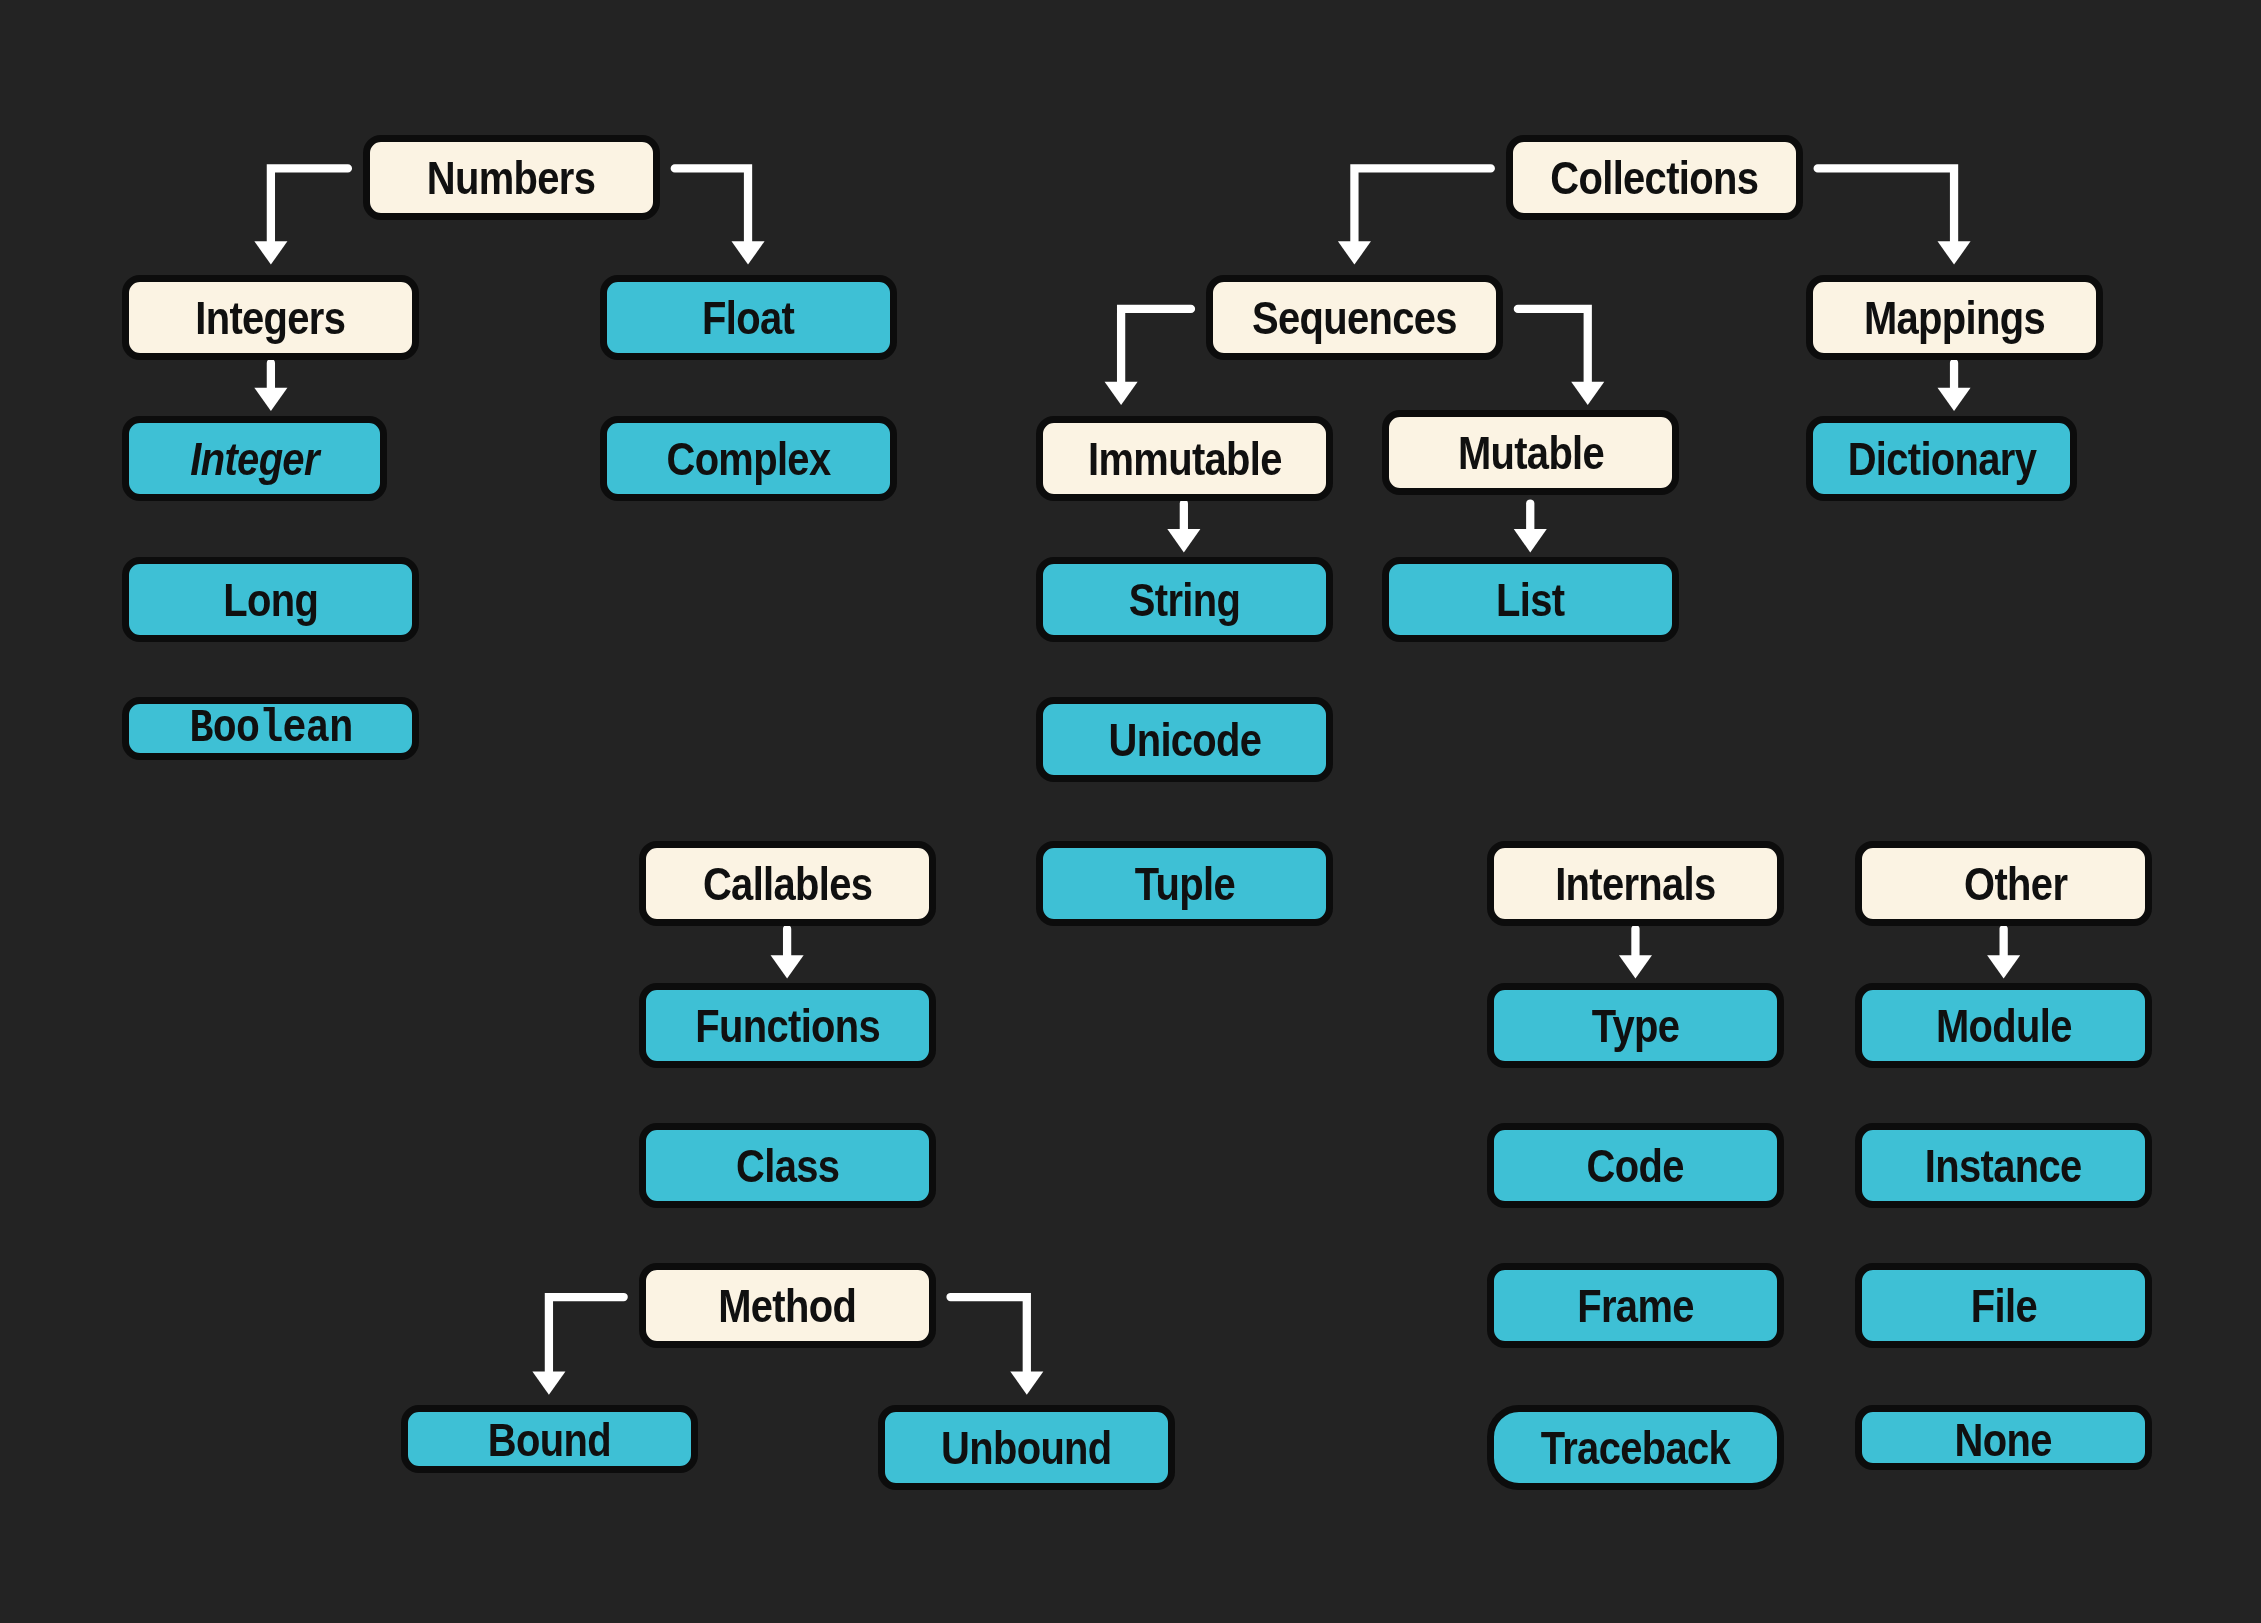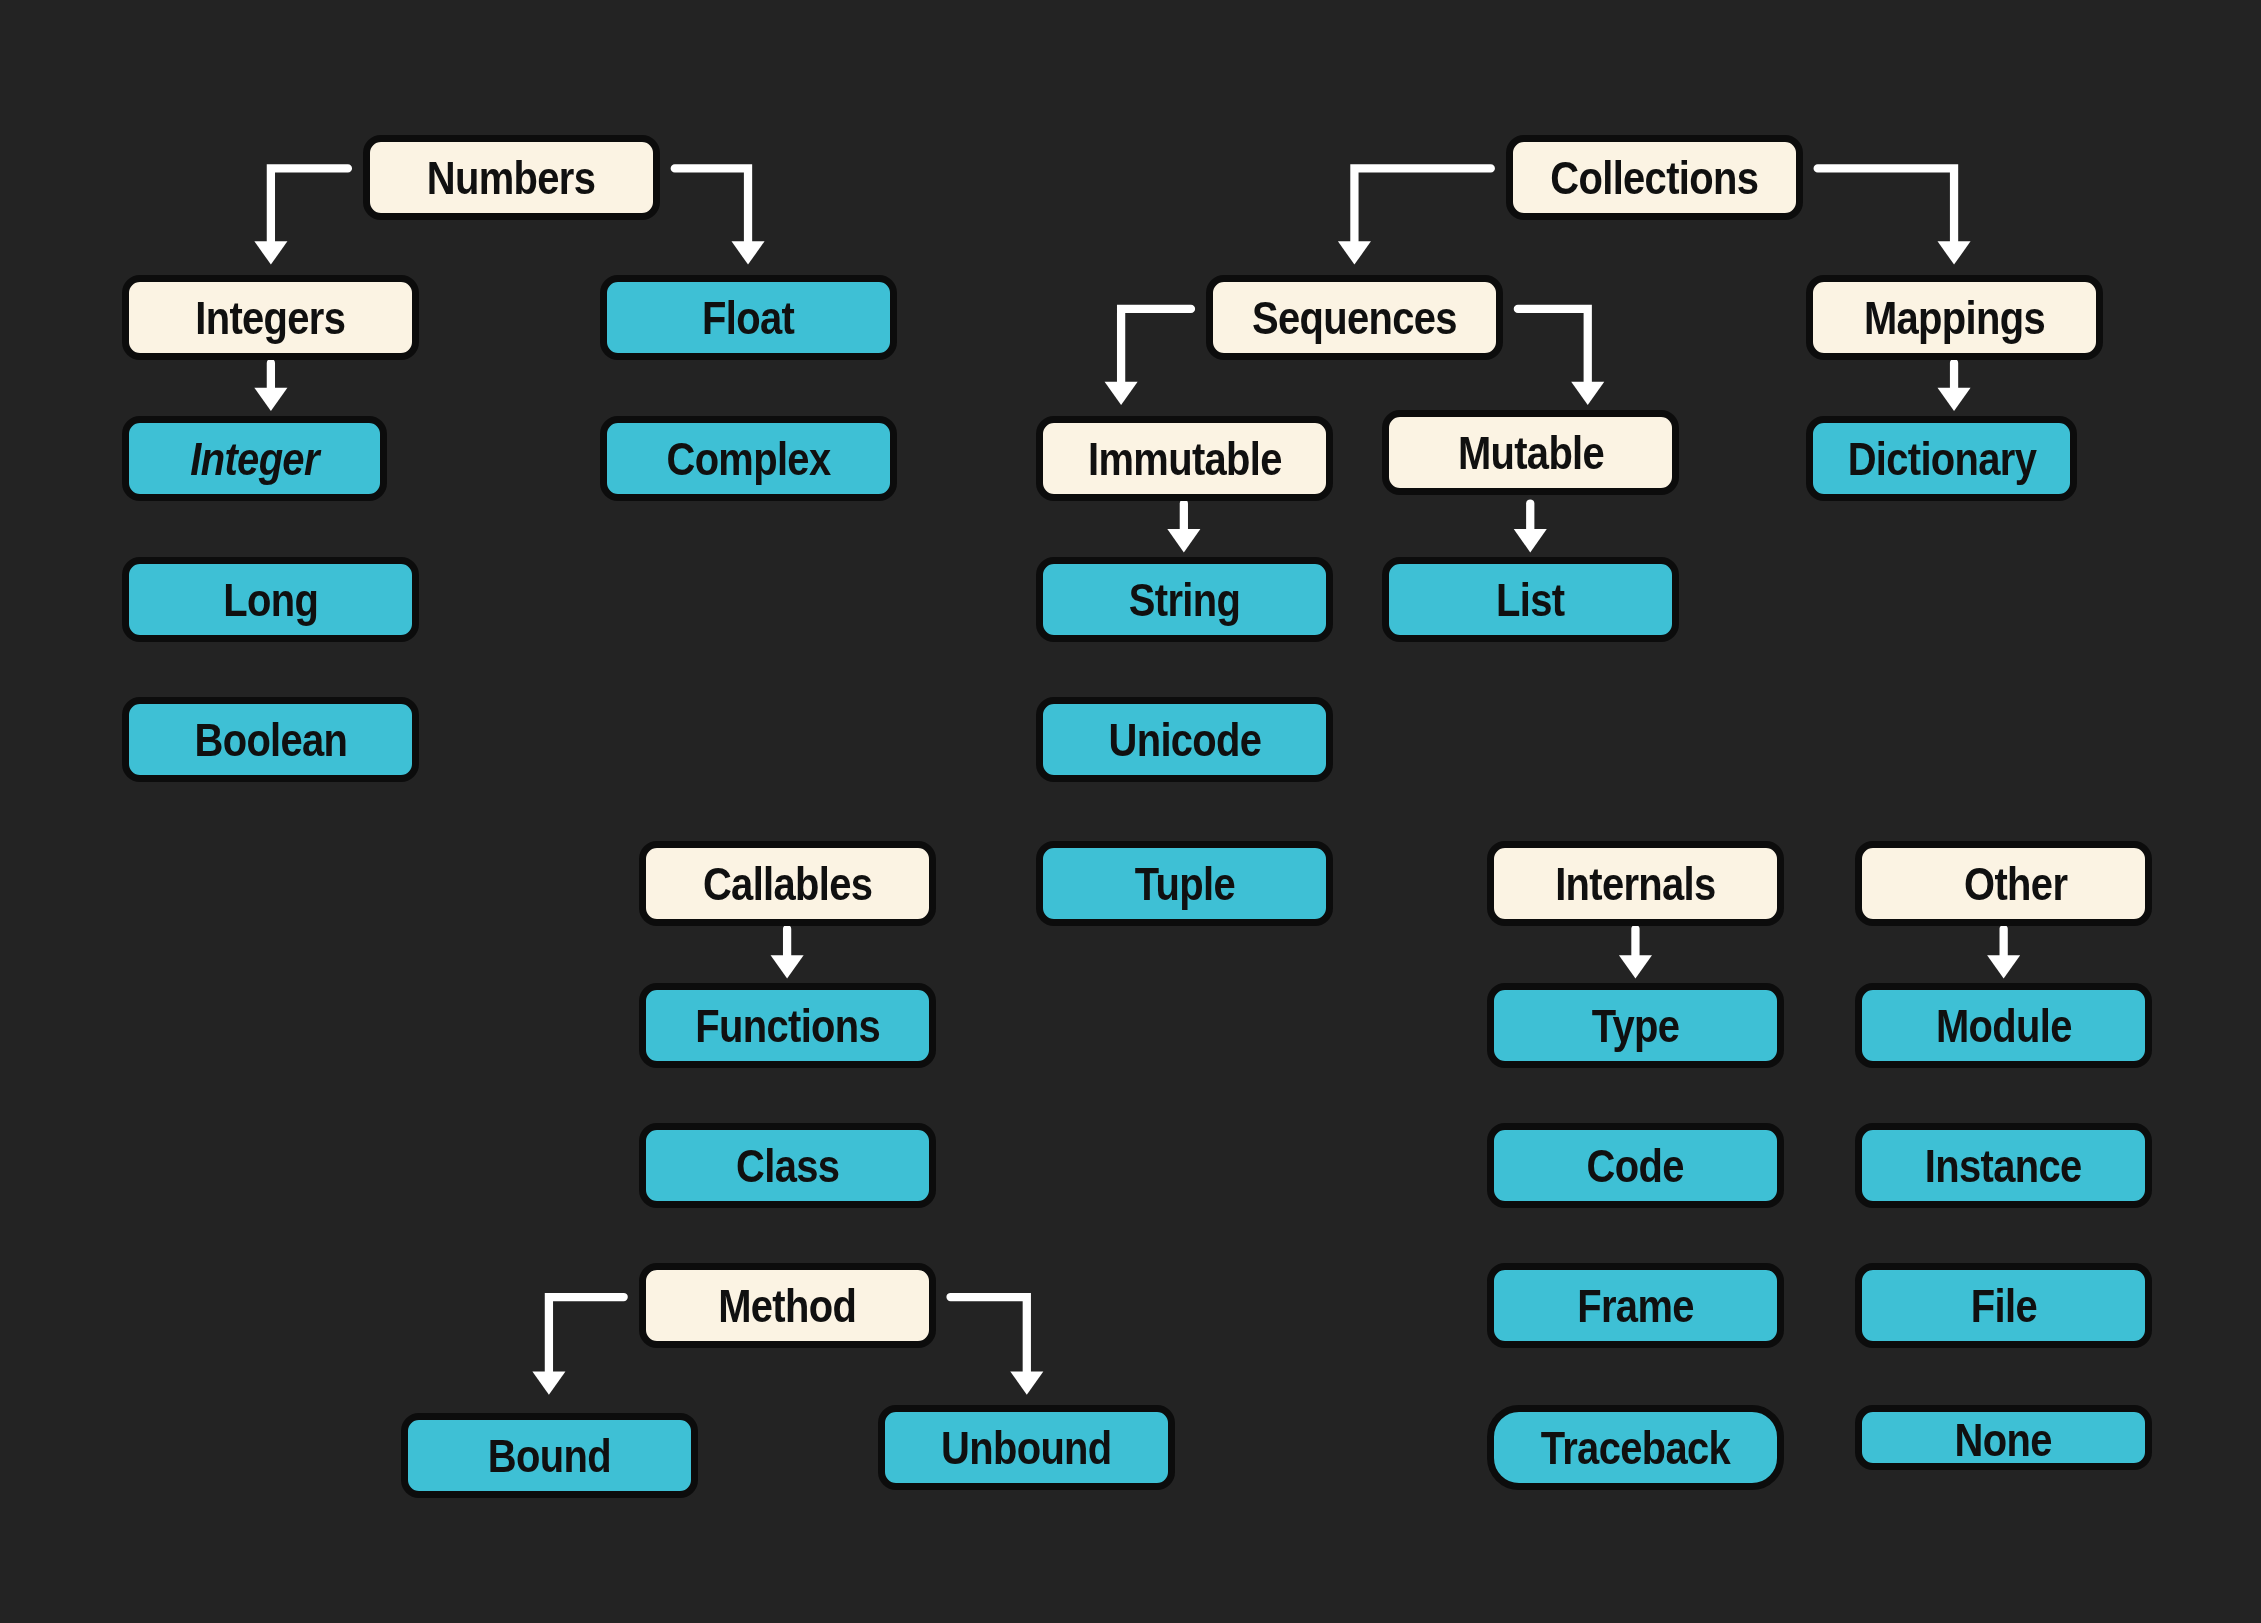--- a/index.html
+++ b/index.html
@@ -88,21 +88,21 @@
     </div>
     <div class="node child" style="left: 600px; top: 275px; width: 297px; height: 85px;">
       <span class="label">Float</span>
     </div>
     <div class="node child" style="left: 122px; top: 416px; width: 265px; height: 85px; font-style: italic;">
       <span class="label">Integer</span>
     </div>
     <div class="node child" style="left: 122px; top: 557px; width: 297px; height: 85px;">
       <span class="label">Long</span>
     </div>
-    <div class="node child" style="left: 122px; top: 697px; width: 297px; height: 85px;">
+    <div class="node child" style="left: 122px; top: 697px; width: 297px; height: 63px; font-family: Liberation Mono, monospace;">
       <span class="label">Boolean</span>
     </div>
     <div class="node child" style="left: 600px; top: 416px; width: 297px; height: 85px;">
       <span class="label">Complex</span>
     </div>
     <div class="node parent" style="left: 1506px; top: 135px; width: 297px; height: 85px;">
       <span class="label">Collections</span>
     </div>
     <div class="node parent" style="left: 1206px; top: 275px; width: 297px; height: 85px;">
       <span class="label">Sequences</span>
@@ -136,21 +136,21 @@
     </div>
     <div class="node child" style="left: 639px; top: 983px; width: 297px; height: 85px;">
       <span class="label">Functions</span>
     </div>
     <div class="node parent" style="left: 639px; top: 1263px; width: 297px; height: 85px;">
       <span class="label">Method</span>
     </div>
     <div class="node child" style="left: 639px; top: 1123px; width: 297px; height: 85px;">
       <span class="label">Class</span>
     </div>
-    <div class="node child" style="left: 401px; top: 1405px; width: 297px; height: 85px; margin-top: 8px;">
+    <div class="node child" style="left: 401px; top: 1405px; width: 297px; height: 68px;">
       <span class="label">Bound</span>
     </div>
     <div class="node child" style="left: 878px; top: 1405px; width: 297px; height: 85px;">
       <span class="label">Unbound</span>
     </div>
     <div class="node parent" style="left: 1487px; top: 841px; width: 297px; height: 85px;">
       <span class="label">Internals</span>
     </div>
     <div class="node child" style="left: 1487px; top: 983px; width: 297px; height: 85px;">
       <span class="label">Type</span>

